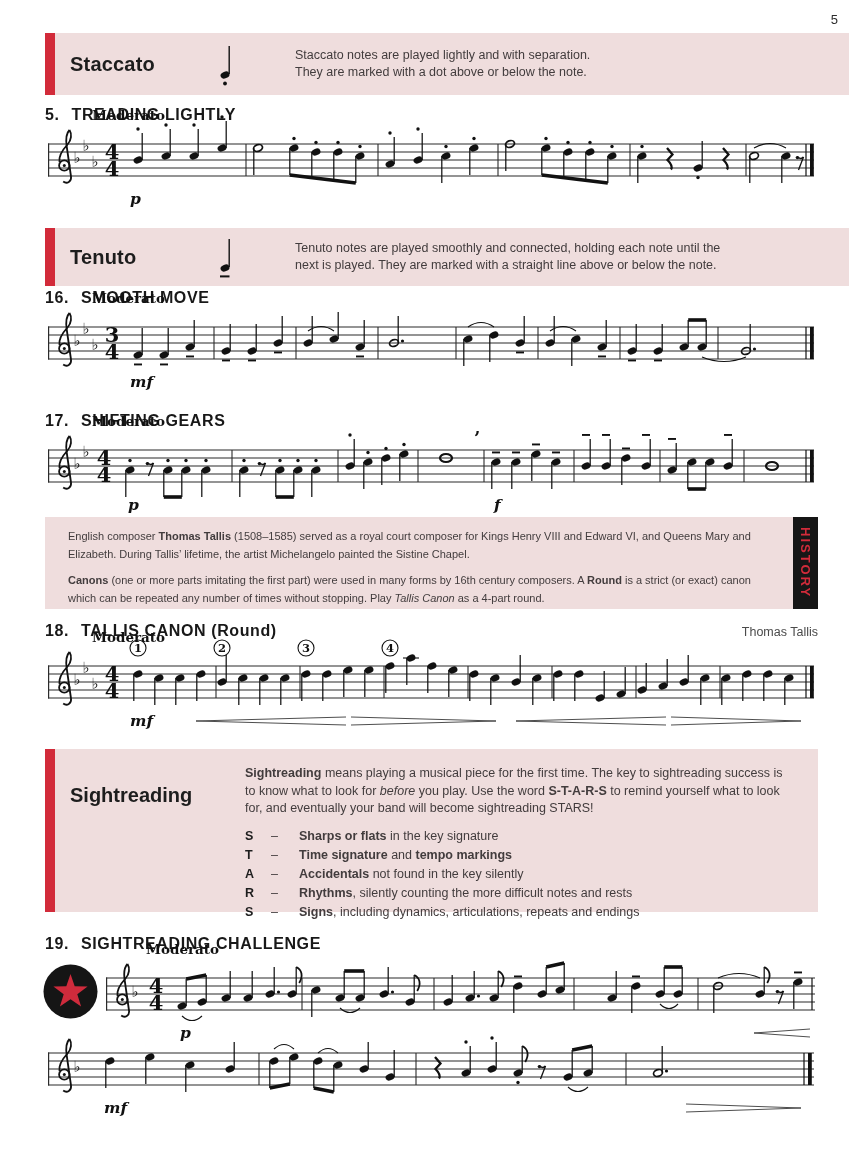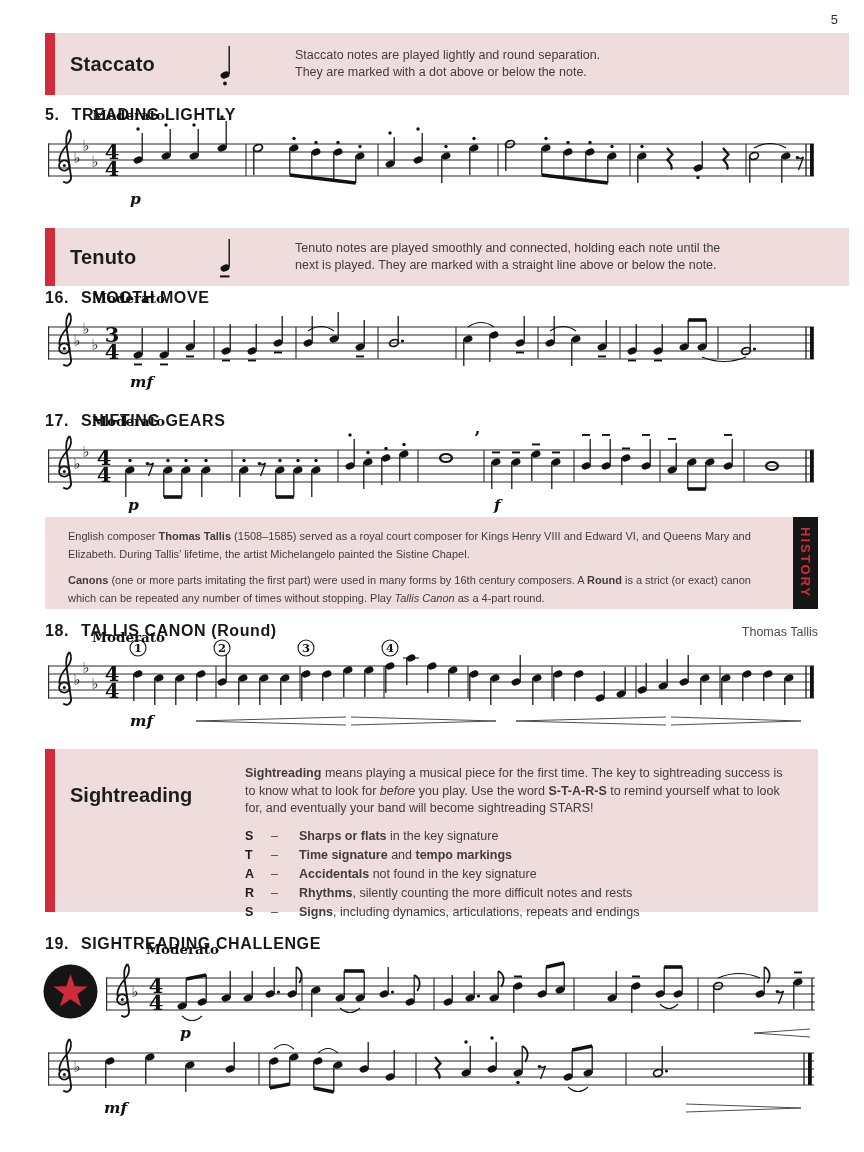--- a/index.html
+++ b/index.html
@@ -39,21 +39,21 @@
   <div class="abs pagenum">5</div>
 
   <section class="abs defbox" style="top:33px;height:62px;">
     <div class="redbar"></div>
     <h2 class="lbl">Staccato</h2>
     <svg class="noteicon" width="22" height="48" viewBox="0 0 22 48">
       <ellipse cx="8" cy="35" rx="4.6" ry="3.3" transform="rotate(-20 8 35)" fill="#111"></ellipse>
       <line x1="12.2" y1="34" x2="12.2" y2="6" stroke="#111" stroke-width="1.4"></line>
       <circle cx="8" cy="43.5" r="1.9" fill="#111"></circle>
     </svg>
-    <div class="txt"><span>Staccato notes are played lightly and round separation.</span><br><span>They are marked with a dot above or below the note.</span></div>
+    <div class="txt"><span>Staccato notes are played lightly and with separation.</span><br><span>They are marked with a dot above or below the note.</span></div>
   </section>
 
   <div class="abs extitle" style="top:106px;">
     <span class="num">5.</span><span>TREADING LIGHTLY</span>
   </div>
   <svg class="abs" style="top:104px;left:46px;" width="770" height="110">
       <line x1="2" y1="40" x2="768" y2="40" stroke="#2b2b2b" stroke-width="1.1"></line>
       <line x1="2" y1="48" x2="768" y2="48" stroke="#2b2b2b" stroke-width="1.1"></line>
       <line x1="2" y1="56" x2="768" y2="56" stroke="#2b2b2b" stroke-width="1.1"></line>
       <line x1="2" y1="64" x2="768" y2="64" stroke="#2b2b2b" stroke-width="1.1"></line>
@@ -504,21 +504,21 @@
             <span><span style="font-weight: bold;">Sharps or flats</span><span> in the key signature</span></span>
           </div>
           <div class="starrow">
             <span class="lt">T</span>
             <span class="dash">–</span>
             <span><span style="font-weight: bold;">Time signature</span><span> and </span><span style="font-weight: bold;">tempo markings</span></span>
           </div>
           <div class="starrow">
             <span class="lt">A</span>
             <span class="dash">–</span>
-            <span><span style="font-weight: bold;">Accidentals</span><span> not found in the key signature</span></span>
+            <span><span style="font-weight: bold;">Accidentals</span><span> not found in the key silently</span></span>
           </div>
           <div class="starrow">
             <span class="lt">R</span>
             <span class="dash">–</span>
             <span><span style="font-weight: bold;">Rhythms</span><span>, silently counting the more difficult notes and rests</span></span>
           </div>
           <div class="starrow">
             <span class="lt">S</span>
             <span class="dash">–</span>
             <span><span style="font-weight: bold;">Signs</span><span>, including dynamics, articulations, repeats and endings</span></span>

